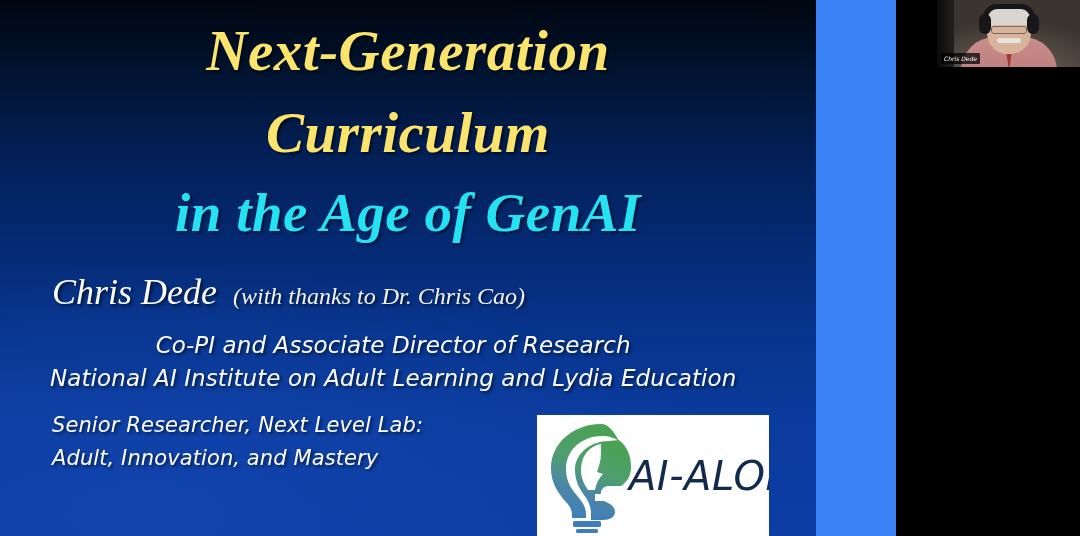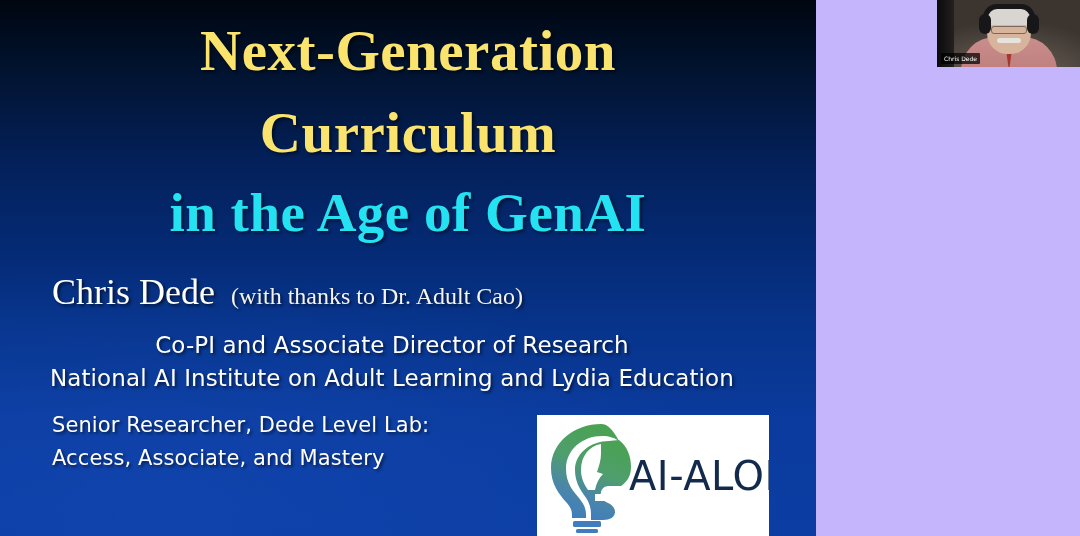--- a/index.html
+++ b/index.html
@@ -11,23 +11,24 @@
     width: 1080px;
     height: 536px;
     overflow: hidden;
     font-family: "Liberation Sans", sans-serif;
     position: relative;
   }
 
   #stage {
     position: absolute;
     inset: 0;
-    width: 1080px;
+    width: 896px;
     height: 536px;
-    background: #c4b5fd;
+    background: #3b82f6;
+    font-style: italic;
   }
 
   
   .slide {
     position: absolute;
     left: 0;
     top: 0;
     width: 816px;
     height: 536px;
     overflow: hidden;
@@ -319,31 +320,31 @@
     <div class="slide-inner">
 
       <div class="title-block">
         <div class="title-line">Next-Generation</div>
         <div class="title-line">Curriculum</div>
         <div class="subtitle-line">in the Age of GenAI</div>
       </div>
 
       <div class="byline">
         <span class="byline-name">Chris Dede</span>
-        <span class="byline-thanks">(with thanks to Dr. Adult Cao)</span>
+        <span class="byline-thanks">(with thanks to Dr. Chris Cao)</span>
       </div>
 
       <div class="affiliation">
         <div class="line">Co-PI and Associate Director of Research</div>
         <div class="line">National AI Institute on Adult Learning and Lydia Education</div>
       </div>
 
       <div class="lab">
-        <div class="line">Senior Researcher, Dede Level Lab:</div>
-        <div class="line">Access, Associate, and Mastery</div>
+        <div class="line">Senior Researcher, Next Level Lab:</div>
+        <div class="line">Adult, Innovation, and Mastery</div>
       </div>
 
       <div class="logo-box">
         <div class="logo-row">
           <svg class="logo-mark" viewBox="0 0 96 115">
             <defs>
               <linearGradient id="bulbGrad" x1="0.55" y1="0" x2="0.25" y2="1">
                 <stop offset="0%" stop-color="#4aa254"></stop>
                 <stop offset="40%" stop-color="#4f9e6e"></stop>
                 <stop offset="72%" stop-color="#4b86a8"></stop>

